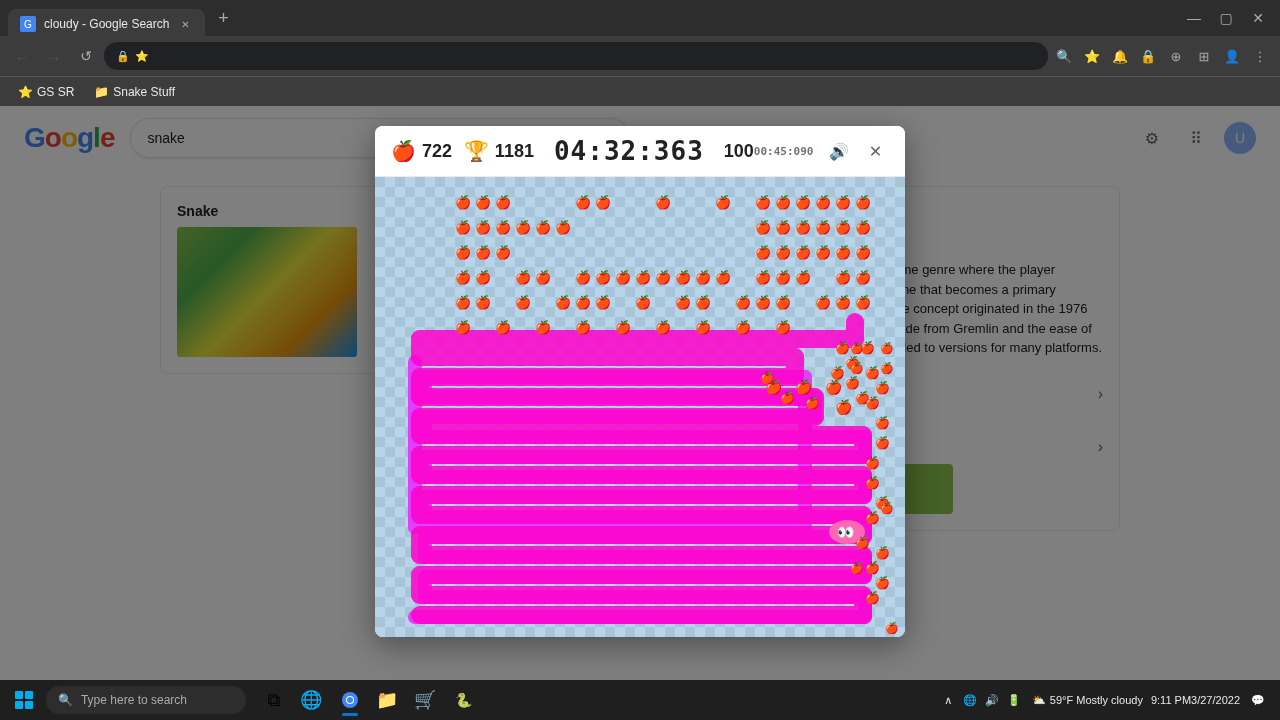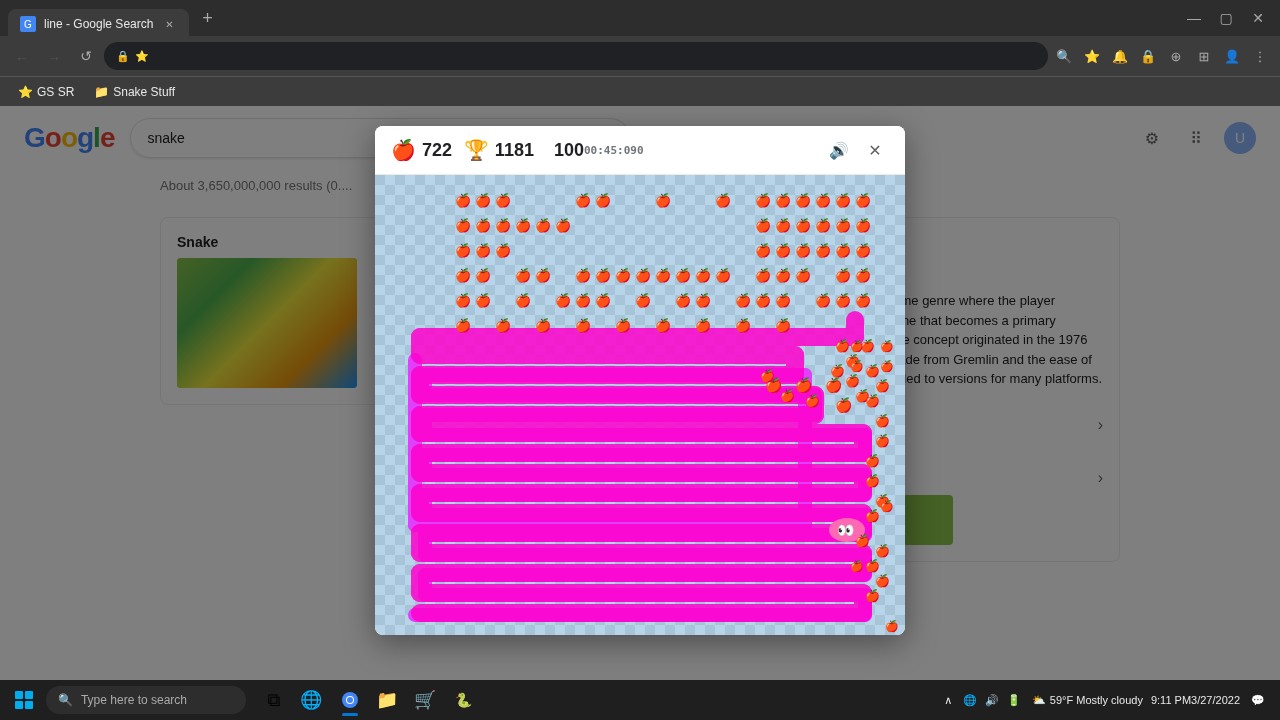--- a/index.html
+++ b/index.html
@@ -622,21 +622,21 @@
     }
   </style>
 </head>
 <body>
 
 <div class="browser-chrome">
 
   <div class="tab-bar">
     <div class="tab">
       <div class="tab-favicon">G</div>
-      <span>line - Google Search</span>
+      <span>cloudy - Google Search</span>
       <div class="tab-close">✕</div>
     </div>
     <div class="tab-new">+</div>
     <div style="margin-left:auto;display:flex;gap:4px;">
       <div class="nav-btn">—</div>
       <div class="nav-btn">▢</div>
       <div class="nav-btn">✕</div>
     </div>
   </div>
 
@@ -686,24 +686,20 @@
         <span style="margin-left:auto;color:#70757a;">✕ | 🔍</span>
       </div>
       <div class="header-icons">
         <div class="header-icon-btn">⚙</div>
         <div class="header-icon-btn">⠿</div>
         <div class="avatar-btn">U</div>
       </div>
     </div>
 
 
-    <div class="results-info">
-      <span>About 3,650,000,000 results</span>
-      <span> (0....</span>
-    </div>
 
     <div class="content-grid">
       <div class="left-content">
         <div class="snake-card">
           <div class="snake-card-title">Snake</div>
           <div class="snake-card-image">
 
             <div style="width:100%;height:100%;background:linear-gradient(135deg,#8bc34a,#4caf50,#ffeb3b,#ff9800,#2196f3);opacity:0.9;"></div>
           </div>
         </div>
@@ -736,20 +732,21 @@
 
     <div class="game-header">
       <div class="apple-score">
         <span class="apple-icon">🍎</span>
         <span>722</span>
       </div>
       <div class="trophy-score">
         <span class="trophy-icon">🏆</span>
         <span>1181</span>
       </div>
+      <span class="timer-display">04:32:363</span>
       <div class="level-display">
         <span class="level-number">100</span>
         <span class="level-sub">00:45:090</span>
       </div>
       <div class="game-header-btns">
         <div class="sound-btn">🔊</div>
         <div class="close-btn">✕</div>
       </div>
     </div>
 

